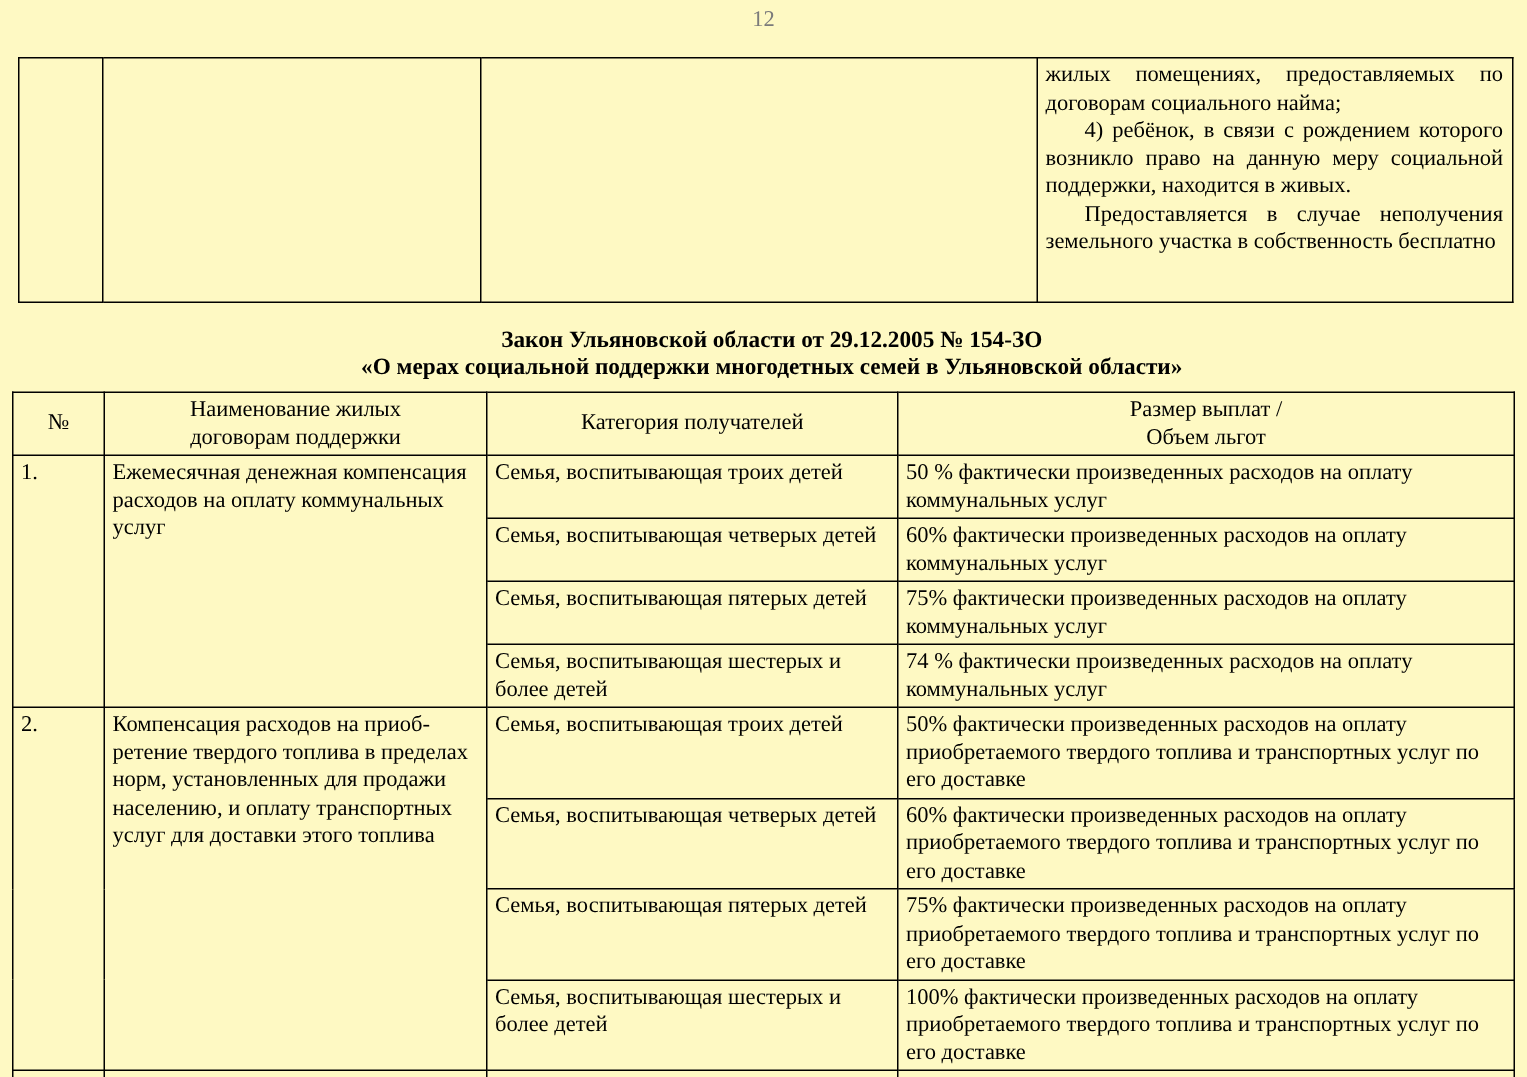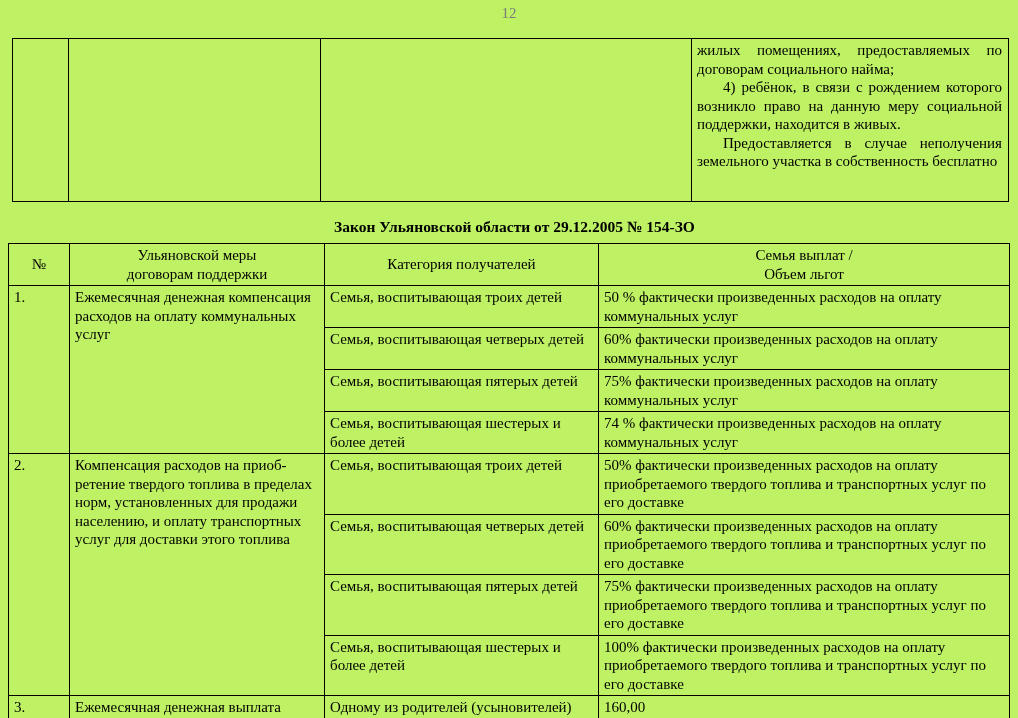--- a/index.html
+++ b/index.html
@@ -4,21 +4,21 @@
 <style>
   html, body {
     margin: 0;
     padding: 0;
     background: #ffffff;
   }
   .page {
     position: relative;
     width: 1018px;
     height: 718px;
-    background: #bef264;
+    background: #fef9c3;
     overflow: hidden;
     font-family: "Liberation Serif", "DejaVu Serif", serif;
     color: #000000;
   }
   .page-number {
     padding-top: 4px;
     text-align: center;
     font-size: 15px;
     line-height: 19px;
     color: #7b7b7b;
@@ -107,39 +107,40 @@
           <p>жилых помещениях, предоставляемых по договорам социального найма;</p>
           <p class="ind">4) ребёнок, в связи с рождением кото­рого возникло право на данную меру соци­альной поддержки, находится в живых.</p>
           <p class="ind">Предоставляется в случае неполучения земельного участка в собственность бес­платно</p>
         </td>
       </tr>
     </tbody>
   </table>
 
   <div class="law-title">
     <div>Закон Ульяновской области от 29.12.2005 № 154-ЗО</div>
+    <div>«О мерах социальной поддержки многодетных семей в Ульяновской области»</div>
   </div>
 
   <table class="law-table">
     <colgroup>
       <col style="width:61px">
         <col style="width:255px">
         <col style="width:274px">
         <col style="width:411px">
     </colgroup>
     <thead>
       <tr class="hdr">
         <th><span>№</span></th>
         <th>
-          <span class="ln">Ульяновской меры</span>
+          <span class="ln">Наименование жилых</span>
           <span class="ln">договорам поддержки</span>
         </th>
         <th><span>Категория получателей</span></th>
         <th>
-          <span class="ln">Семья выплат /</span>
+          <span class="ln">Размер выплат /</span>
           <span class="ln">Объем льгот</span>
         </th>
       </tr>
     </thead>
     <tbody>
 
       <tr class="r1">
         <td rowspan="4">1.</td>
         <td rowspan="4" class="just">Ежемесячная денежная компен­сация расходов на оплату комму­нальных услуг</td>
         <td>Семья, воспитывающая троих детей</td>

